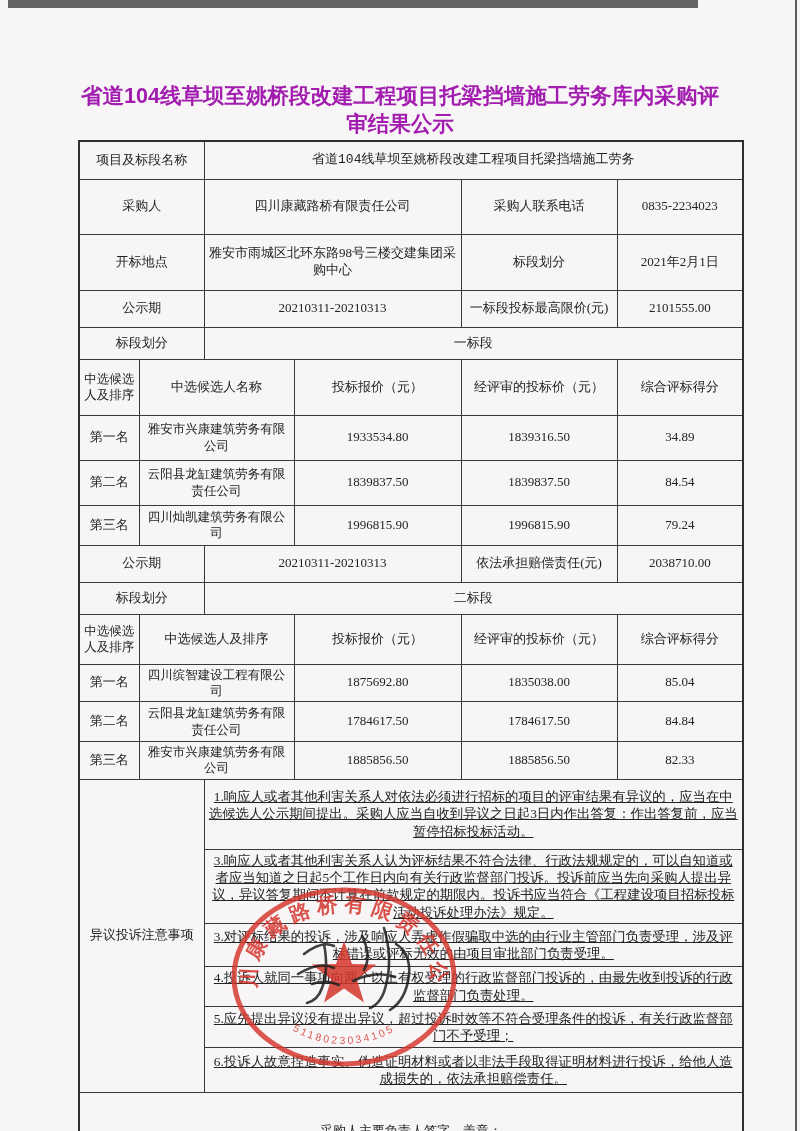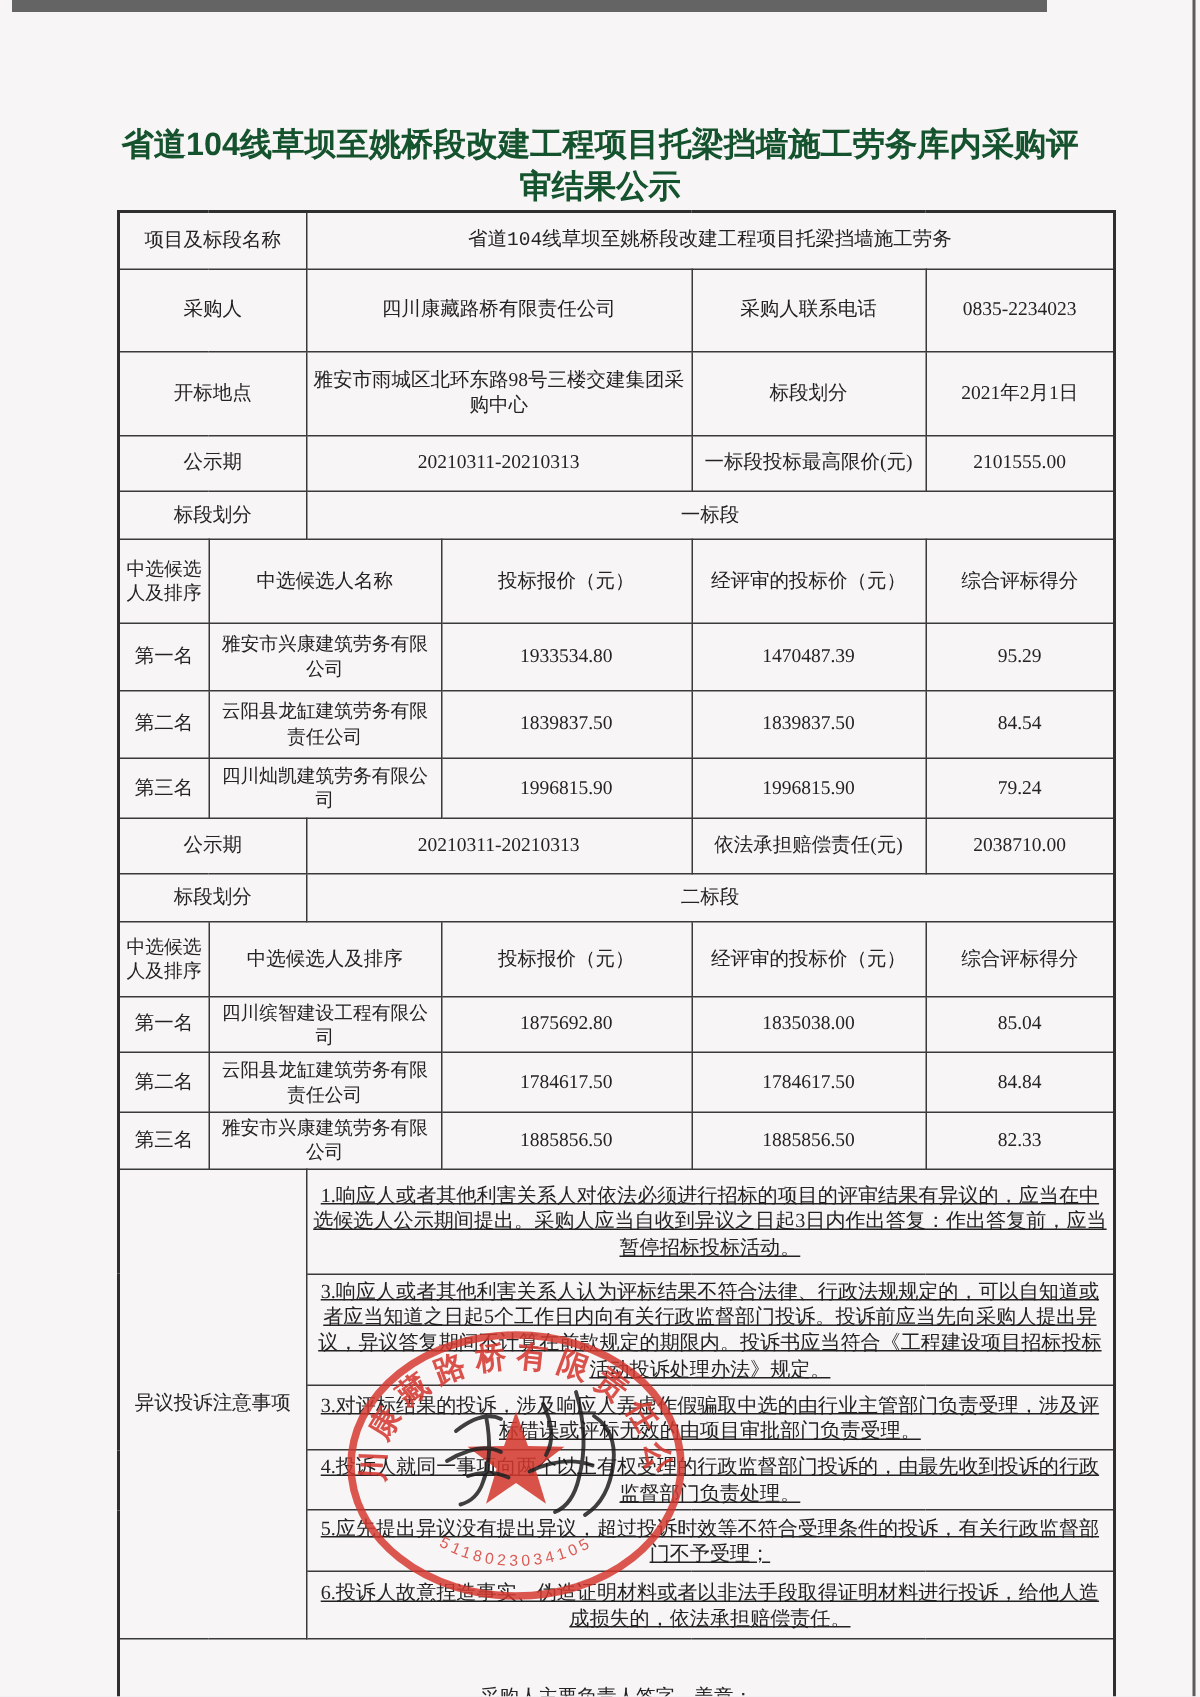--- a/index.html
+++ b/index.html
@@ -20,21 +20,21 @@
     position:absolute;left:8px;top:0;width:690px;height:8px;
     background:#646464;
   }
   .scan-line-right{
     position:absolute;left:795px;top:0;width:2px;height:1131px;
     background:#5c5c5c;
   }
   .doc-title{
     position:absolute;left:72px;top:83px;width:656px;
     font-family:"Liberation Sans","DejaVu Sans",sans-serif;
-    font-size:21.5px;font-weight:700;color:#14532d;
+    font-size:21.5px;font-weight:700;color:#a21caf;
     text-align:center;line-height:1.28;letter-spacing:0px;
   }
   table.doc{
     position:absolute;left:78px;top:140px;
     width:664px;border-collapse:collapse;table-layout:fixed;
     border:2px solid #2f2f2f;
     font-size:13px;color:#232323;
   }
   table.doc td{
     border:1px solid #3a3a3a;
@@ -110,22 +110,22 @@
         <td class="name">中选候选人及排序</td>
         <td colspan="2">中选候选人名称</td>
         <td>投标报价（元）</td>
         <td>经评审的投标价（元）</td>
         <td>综合评标得分</td>
       </tr>
       <tr style="height:45px">
         <td>第一名</td>
         <td colspan="2" class="name">雅安市兴康建筑劳务有限公司</td>
         <td>1933534.80</td>
-        <td>1470487.39</td>
-        <td>95.29</td>
+        <td>1839316.50</td>
+        <td>34.89</td>
       </tr>
       <tr style="height:45px">
         <td>第二名</td>
         <td colspan="2" class="name">云阳县龙缸建筑劳务有限责任公司</td>
         <td>1839837.50</td>
         <td>1839837.50</td>
         <td>84.54</td>
       </tr>
       <tr style="height:40px">
         <td>第三名</td>

